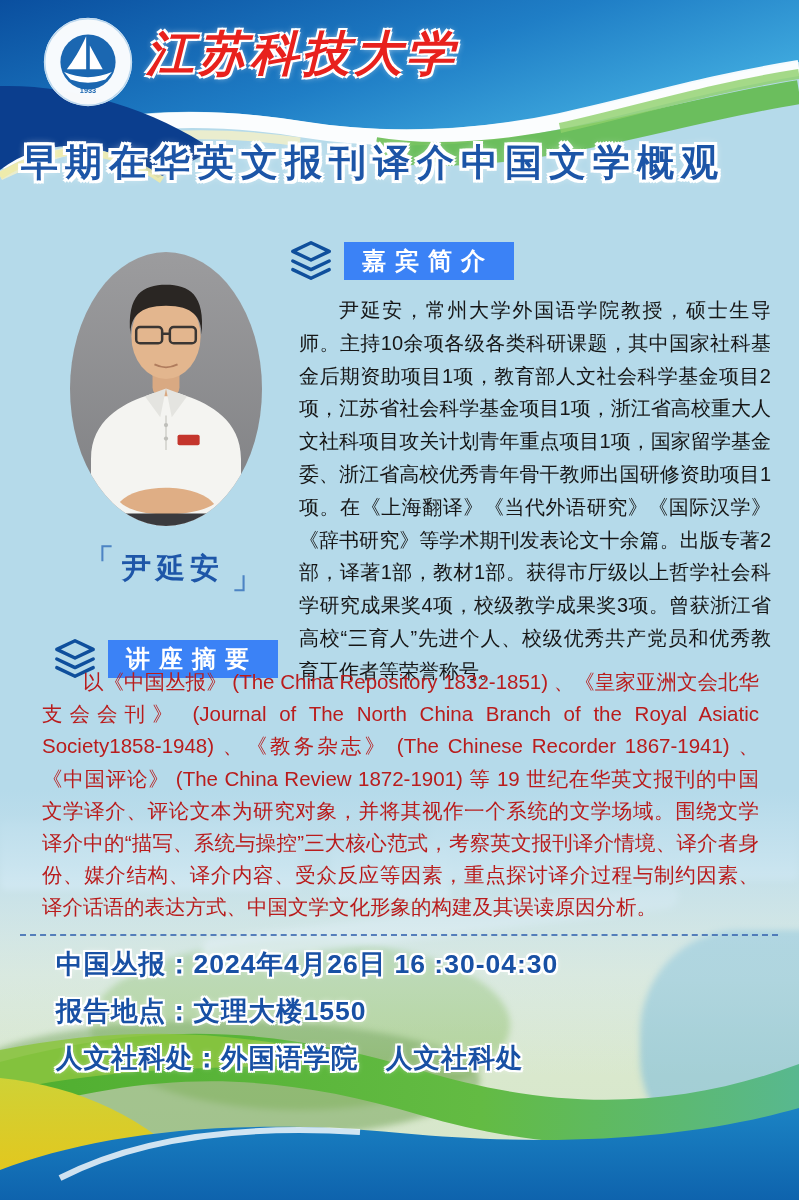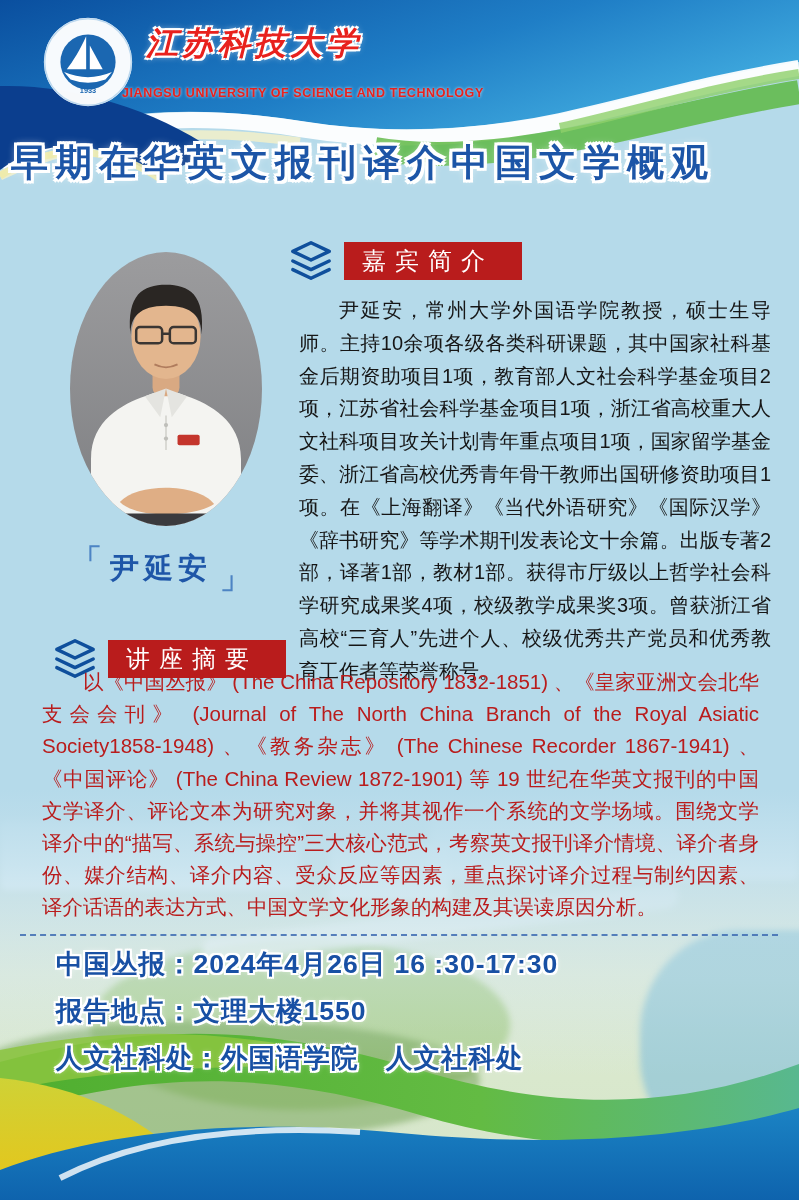--- a/index.html
+++ b/index.html
@@ -19,48 +19,48 @@
   .c-road{left:200px;top:120px;width:480px;height:26px;background:rgba(245,248,245,.8);border-radius:14px;transform:rotate(-7deg);}
   .c-fade{position:absolute;left:0;top:0;width:100%;height:100%;filter:none;
     background:linear-gradient(to bottom,rgba(181,218,234,1) 0%,rgba(181,218,234,.72) 18%,rgba(200,228,238,.30) 45%,rgba(255,255,255,0) 70%);}
 
   
   .waves-top{position:absolute;left:0;top:0;z-index:2;}
   .waves-bottom{position:absolute;left:0;top:1020px;z-index:2;}
 
   
   .logo{position:absolute;left:42px;top:16px;width:92px;height:92px;z-index:3;}
-  .uni-cn{position:absolute;left:146px;top:22px;z-index:3;font-size:32px;font-weight:900;font-style:italic;
+  .uni-cn{position:absolute;left:146px;top:22px;z-index:3;font-size:48px;font-weight:900;font-style:italic;
     color:#e8211d;letter-spacing:4px;
     text-shadow:-2px -2px 0 #fff,2px -2px 0 #fff,-2px 2px 0 #fff,2px 2px 0 #fff,0 0 7px rgba(255,255,255,.9);}
   .uni-en{position:absolute;left:122px;top:86px;z-index:3;font-size:12.5px;font-weight:bold;color:#e8211d;
     letter-spacing:.6px;text-shadow:0 0 3px rgba(255,255,255,.8);}
 
   
-  .title{position:absolute;left:2px;top:138px;width:722px;z-index:3;text-align:center;
+  .title{position:absolute;left:12px;top:138px;width:722px;z-index:3;text-align:center;
     font-size:37px;font-weight:bold;color:#1c55a7;letter-spacing:7px;
     text-shadow:-3px -3px 0 #fff,3px -3px 0 #fff,-3px 3px 0 #fff,3px 3px 0 #fff,-3px 0 0 #fff,3px 0 0 #fff,0 -3px 0 #fff,0 3px 0 #fff,0 0 8px rgba(255,255,255,.9);}
 
   
   .photo{position:absolute;left:70px;top:252px;width:192px;height:274px;border-radius:50%;overflow:hidden;z-index:3;}
   .photo svg{display:block;width:100%;height:100%;}
 
-  .name-row{position:absolute;left:72px;top:548px;width:190px;z-index:3;text-align:left;color:#1e56a8;}
+  .name-row{position:absolute;left:72px;top:548px;width:190px;z-index:3;text-align:right;color:#1e56a8;}
   .name-row .bracket{font-size:30px;color:#4d84c4;font-weight:bold;}
   .name-row .bl{position:relative;top:-8px;margin-right:8px;}
   .name-row .br{position:relative;top:10px;margin-left:8px;}
   .name-row .nm{font-size:29px;font-weight:bold;letter-spacing:5px;}
 
   
   .sec{position:absolute;z-index:3;display:flex;align-items:center;}
   .sec-guest{left:288px;top:238px;}
   .sec-abstract{left:52px;top:636px;}
   .layers{width:46px;height:46px;margin-right:10px;}
-  .badge{background:#b91c1c;color:#fff;font-weight:normal;font-size:24px;letter-spacing:9px;
-    padding:5px 28px 5px 18px;line-height:1.2;}
+  .badge{background:#3b82f6;color:#fff;font-weight:bold;font-size:24px;letter-spacing:9px;
+    padding:5px 20px 5px 18px;line-height:1.2;}
 
   
   .bio{position:absolute;left:299px;top:294px;width:472px;z-index:3;
     font-size:20px;line-height:32.8px;color:#161616;text-align:justify;text-indent:2em;}
   .abstract{position:absolute;left:42px;top:666px;width:717px;z-index:3;
     font-size:20.5px;line-height:32.2px;color:#b91c1c;text-align:justify;text-indent:2em;}
 
   .divider{position:absolute;left:20px;top:934px;width:758px;border-top:2px dashed #3f6cb3;z-index:3;opacity:.85;}
 
   
@@ -128,21 +128,20 @@
     <circle cx="50" cy="50" r="48" fill="#ffffff" opacity="0.97"></circle>
     <circle cx="50" cy="50" r="47" fill="none" stroke="#bcd8ee" stroke-width="1.5"></circle>
     <circle cx="50" cy="50" r="30" fill="#1b67b1"></circle>
     <path d="M48,22 C42,36 33,50 27,58 L48,58 Z" fill="#ffffff"></path>
     <path d="M52,32 L66,58 L52,58 Z" fill="#ffffff"></path>
     <path d="M24,61 Q50,72 76,61 L69,69 Q50,76 31,69 Z" fill="#ffffff"></path>
     <text x="50" y="84" text-anchor="middle" font-size="8" fill="#1b67b1" font-weight="bold">1933</text>
   </svg>
 
   <div class="uni-cn">江苏科技大学</div>
-  <div class="uni-en">JIANGSU UNIVERSITY OF SCIENCE AND TECHNOLOGY</div>
 
   <div class="title">早期在华英文报刊译介中国文学概观</div>
 
   <div class="photo">
     <svg viewBox="0 0 200 285" preserveAspectRatio="xMidYMid slice">
       <defs>
         <linearGradient id="pg" x1="0" y1="0" x2="0" y2="1">
           <stop offset="0" stop-color="#9c9c9e"></stop>
             <stop offset="1" stop-color="#7e7f82"></stop>
         </linearGradient>
@@ -190,21 +189,21 @@
     </svg>
     <div class="badge">讲座摘要</div>
   </div>
 
   <div class="abstract">以《中国丛报》 (The China Repository 1832-1851) 、《皇家亚洲文会北华支会会刊》 (Journal of The North China Branch of the Royal Asiatic Society1858-1948) 、《教务杂志》 (The Chinese Recorder 1867-1941) 、《中国评论》 (The China Review 1872-1901) 等 19 世纪在华英文报刊的中国文学译介、评论文本为研究对象，并将其视作一个系统的文学场域。围绕文学译介中的“描写、系统与操控”三大核心范式，考察英文报刊译介情境、译介者身份、媒介结构、译介内容、受众反应等因素，重点探讨译介过程与制约因素、译介话语的表达方式、中国文学文化形象的构建及其误读原因分析。</div>
 
   <div class="divider"></div>
 
   <div class="info">
     <div class="row">
-      <span>中国丛报：</span><span>2024年4月26日 16 :30-17:30</span>
+      <span>中国丛报：</span><span>2024年4月26日 16 :30-04:30</span>
     </div>
     <div class="row">
       <span>报告地点：</span><span>文理大楼1550</span>
     </div>
     <div class="row">
       <span>人文社科处：</span><span>外国语学院　人文社科处</span>
     </div>
   </div>
 
 </div>

